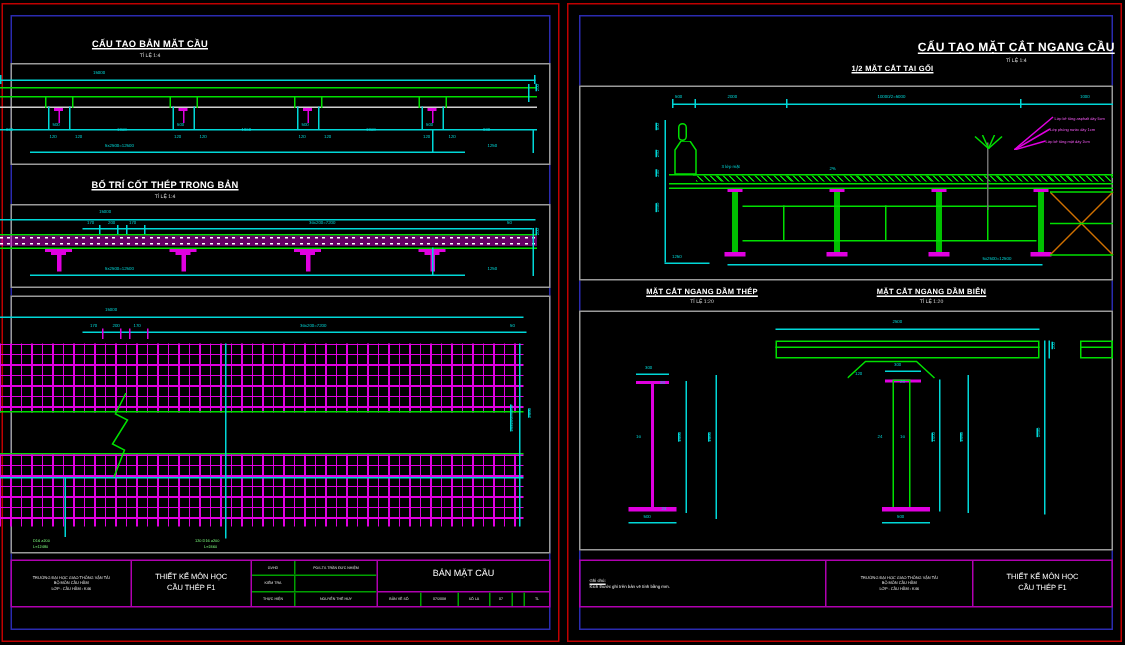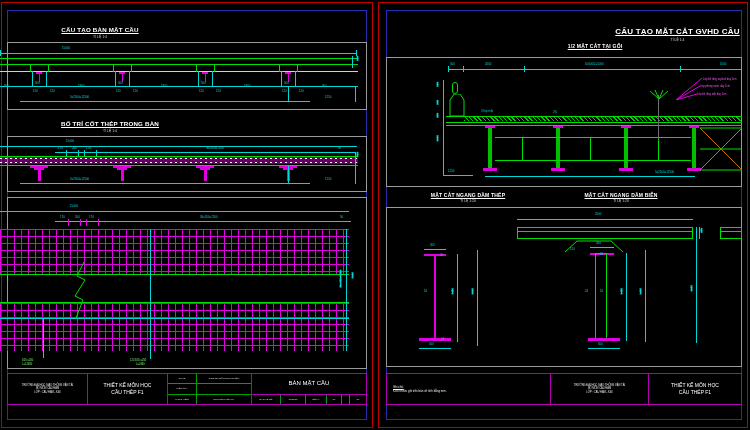--- a/index.html
+++ b/index.html
@@ -316,21 +316,21 @@
             </div>
           <div class="subcell" style="flex:1;"></div>
           <div class="subcell" style="width:14px;">
               <span class="lbl">TL</span>
             </div>
         </div>
       </div>
     </div>
   </div>
 
-  <div class="dtitle big" style="left:610px;top:27px;width:135px;font-size:8px;">CẤU TẠO MẶT CẮT GVHD CẦU</div>
+  <div class="dtitle big" style="left:610px;top:27px;width:135px;font-size:8px;">CẤU TẠO MẶT CẮT NGANG CẦU</div>
   <div class="dscale" style="left:610px;top:38px;width:135px;">TỈ LỆ 1:4</div>
 
   <div class="dtitle" style="left:540px;top:43px;width:110px;font-size:5px;">1/2 MẶT CẮT TẠI GỐI</div>
 
   <div class="panel" style="left:386px;top:57px;width:356px;height:130px;"></div>
 
   <div class="ln h cy" style="left:448px;top:69px;width:294px;"></div>
   <div class="ln v cy" style="left:448px;top:66px;height:6px;"></div>
   <div class="ln v cy" style="left:463px;top:66px;height:6px;"></div>
   <div class="ln v cy" style="left:524px;top:66px;height:6px;"></div>

